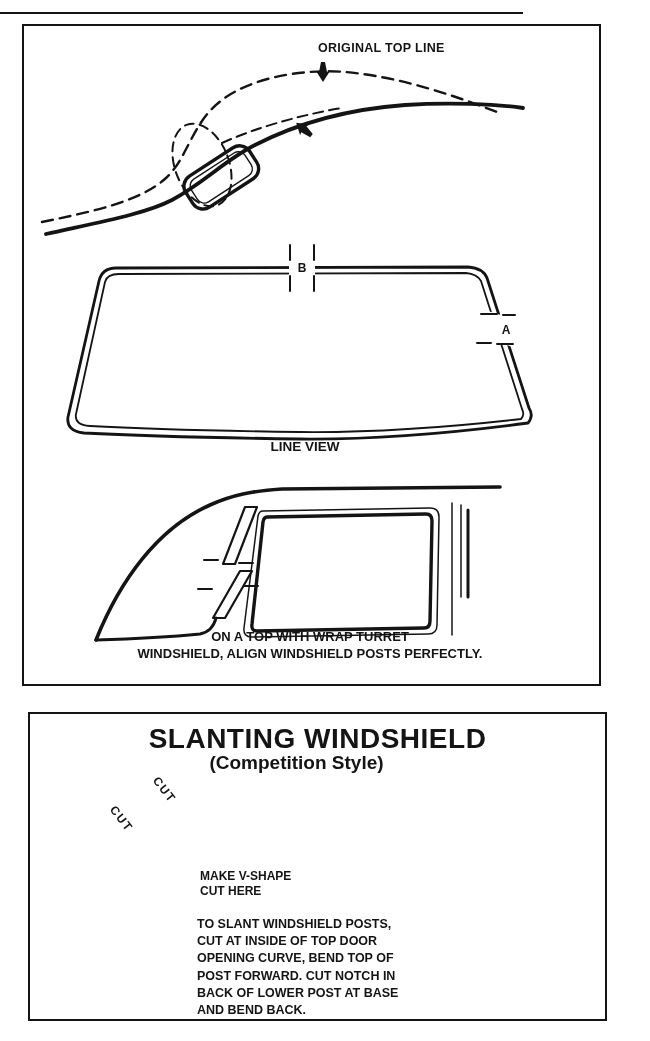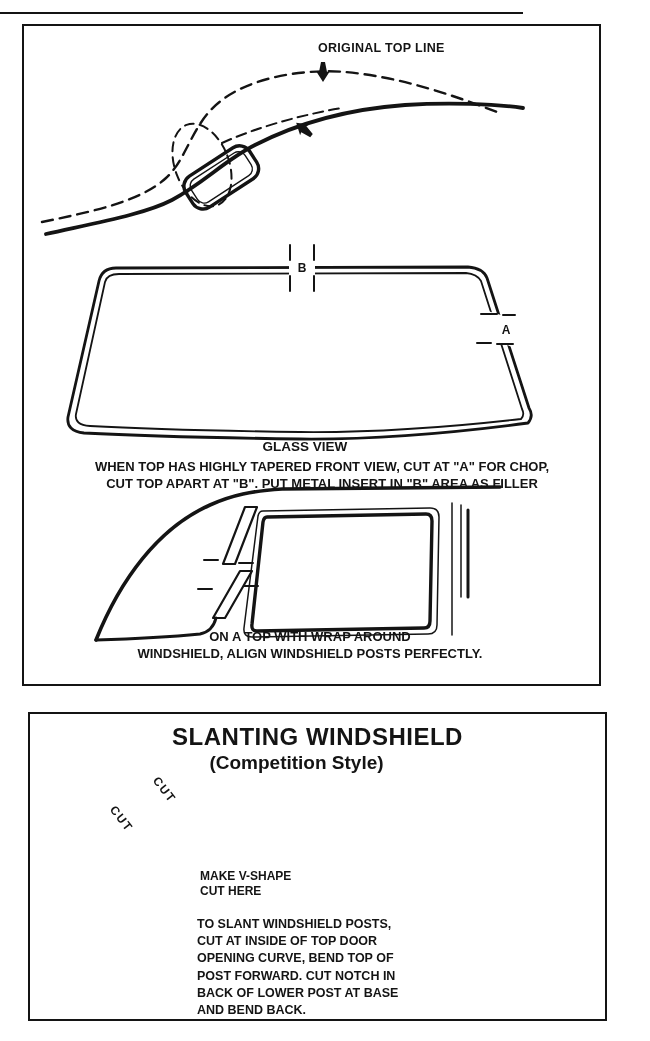--- a/index.html
+++ b/index.html
@@ -120,31 +120,29 @@
     </g>
   </svg>
 
   <div class="txt" style="left:318px;top:31px;font-size:12.5px;letter-spacing:.3px;">ORIGINAL TOP LINE</div>
 
 
   <div class="txt" style="left:296px;top:251px;width:12px;font-size:12px;text-align:center;">B</div>
 
   <div class="txt" style="left:499px;top:313px;width:14px;font-size:12px;text-align:center;">A</div>
 
-  <div class="txt ctr" style="left:160px;top:429px;width:290px;font-size:13.5px;">GLASS VIEW</div>
+  <div class="txt ctr" style="left:160px;top:429px;width:290px;font-size:13.5px;">LINE VIEW</div>
 
-  <div class="txt ctr" style="left:32px;top:448px;width:580px;font-size:13px;line-height:17px;">WHEN TOP HAS HIGHLY TAPERED FRONT VIEW, CUT AT "A" FOR CHOP,
-CUT TOP APART AT "B". PUT METAL INSERT IN "B" AREA AS FILLER</div>
 
-  <div class="txt ctr" style="left:60px;top:618px;width:500px;font-size:13px;line-height:17px;">ON A TOP WITH WRAP AROUND
+  <div class="txt ctr" style="left:60px;top:618px;width:500px;font-size:13px;line-height:17px;">ON A TOP WITH WRAP TURRET
 WINDSHIELD, ALIGN WINDSHIELD POSTS PERFECTLY.</div>
 
   <div class="panel" style="left:28px;top:702px;width:575px;height:305px;"></div>
 
-  <div class="txt ctr" style="left:30px;top:713px;width:575px;font-size:24px;letter-spacing:.5px;">SLANTING WINDSHIELD</div>
+  <div class="txt ctr" style="left:30px;top:713px;width:575px;font-size:28px;letter-spacing:.5px;">SLANTING WINDSHIELD</div>
 
   <div class="txt ctr" style="left:30px;top:742px;width:533px;font-size:19px;">(Competition Style)</div>
 
   <div class="txt rot" style="left:161px;top:764px;font-size:12px;letter-spacing:1.5px;transform:rotate(52deg);">CUT</div>
 
   <div class="txt rot" style="left:118px;top:793px;font-size:12px;letter-spacing:1.5px;transform:rotate(52deg);">CUT</div>
 
   <div class="txt" style="left:197px;top:906px;width:250px;font-size:12.5px;line-height:17.2px;">TO SLANT WINDSHIELD POSTS,
 CUT AT INSIDE OF TOP DOOR
 OPENING CURVE, BEND TOP OF

